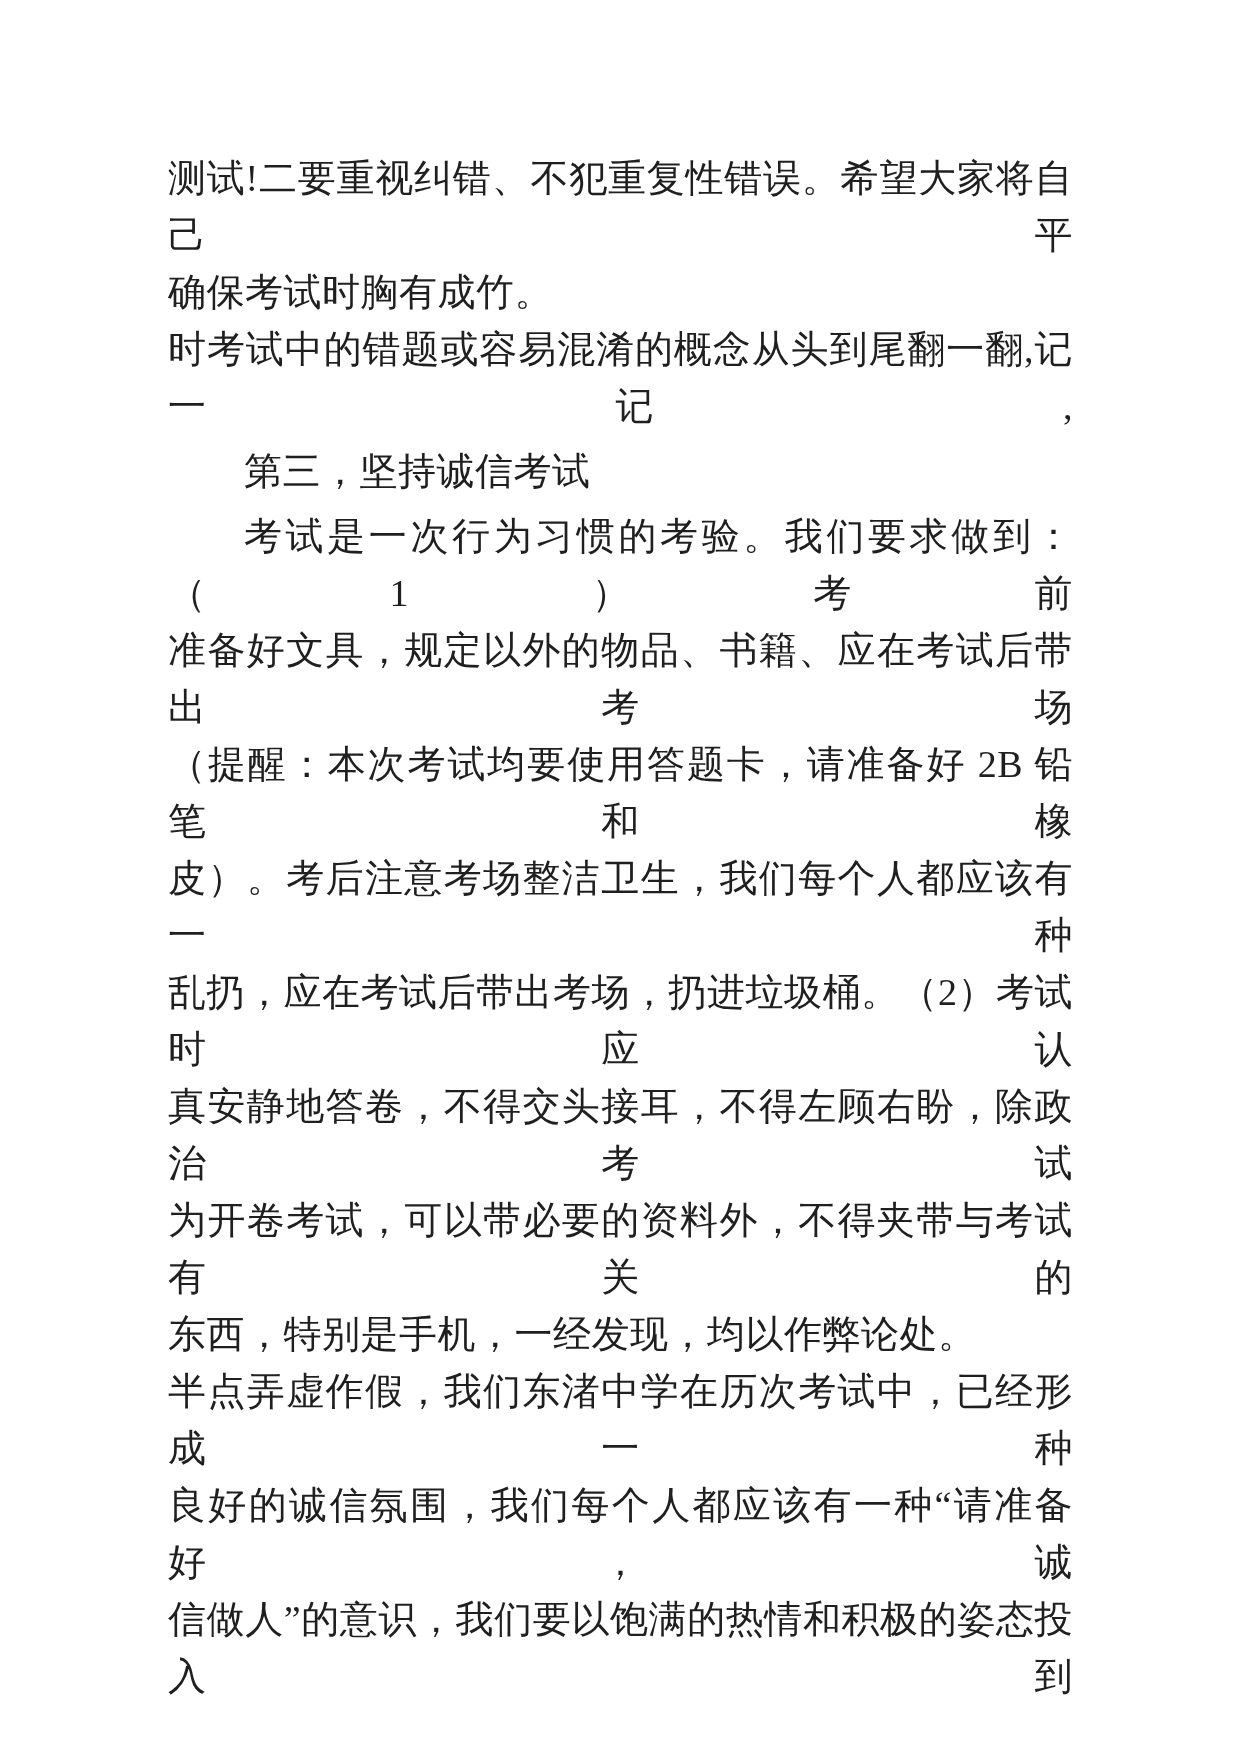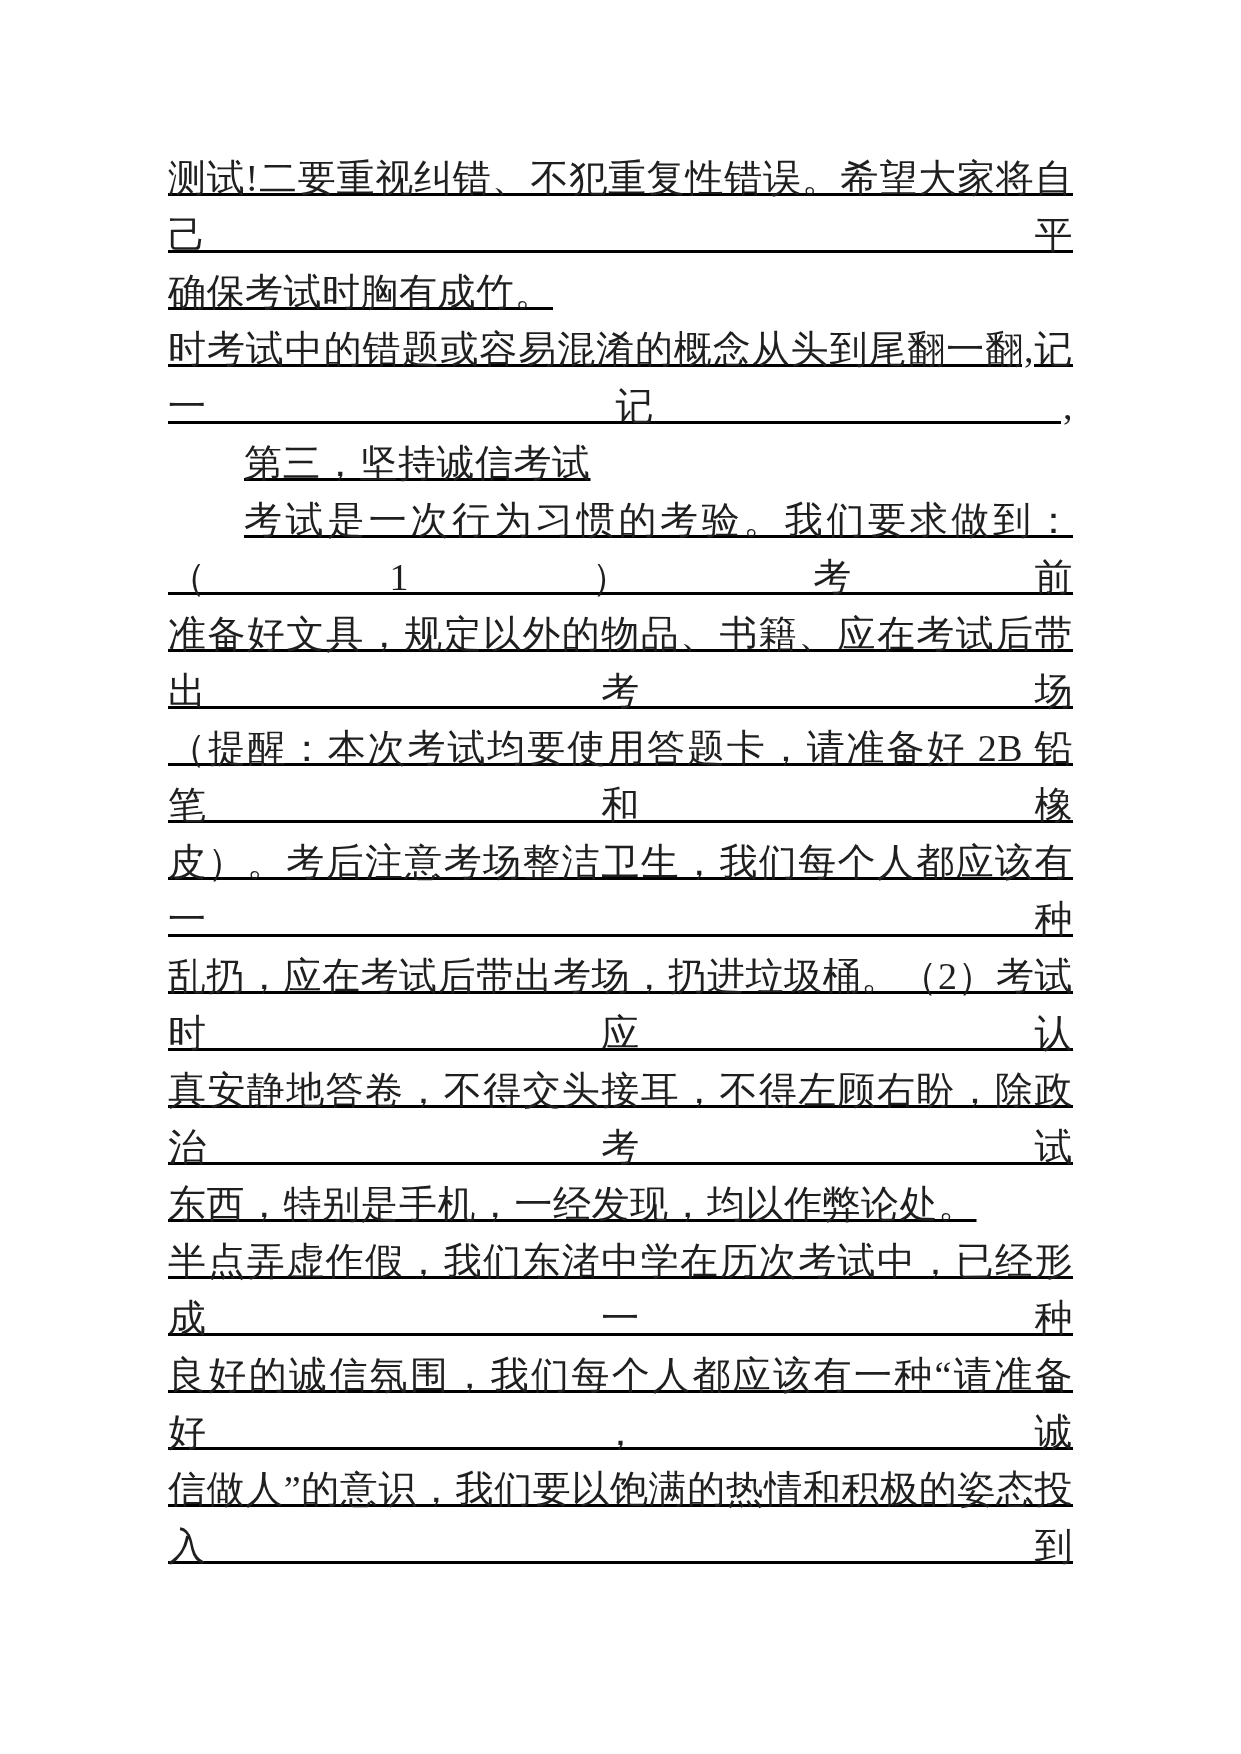--- a/index.html
+++ b/index.html
@@ -9,55 +9,56 @@
   }
   .page {
     position: relative;
     width: 1241px;
     height: 1754px;
     background: #ffffff;
     box-sizing: border-box;
     padding: 150px 168px 0 168px;
     overflow: hidden;
     font-family: "Liberation Serif", "DejaVu Serif", serif;
-    text-decoration: underline;
   }
   .text-block {
     width: 100%;
   }
   .line {
     font-size: 38px;
     line-height: 57px;
     font-weight: 400;
     color: #1f1f1f;
     letter-spacing: 0.5px;
     white-space: normal;
   }
   .line.justify {
     text-align: justify;
     text-align-last: justify;
     text-justify: inter-character;
   }
   .line.indent {
     text-indent: 2em;
+    margin-top: 8px;
   }
 </style>
 </head>
 <body>
 
 <div class="page">
   <div class="text-block">
       <div class="line justify">测试!二要重视纠错、不犯重复性错误。希望大家将自己平</div>
       <div class="line">确保考试时胸有成竹。</div>
       <div class="line justify">时考试中的错题或容易混淆的概念从头到尾翻一翻,记一记,</div>
       <div class="line indent">第三，坚持诚信考试</div>
       <div class="line indent justify">考试是一次行为习惯的考验。我们要求做到：（1）考前</div>
       <div class="line justify">准备好文具，规定以外的物品、书籍、应在考试后带出考场</div>
       <div class="line justify">（提醒：本次考试均要使用答题卡，请准备好 2B 铅笔和橡</div>
       <div class="line justify">皮）。考后注意考场整洁卫生，我们每个人都应该有一种</div>
       <div class="line justify">乱扔，应在考试后带出考场，扔进垃圾桶。（2）考试时应认</div>
       <div class="line justify">真安静地答卷，不得交头接耳，不得左顾右盼，除政治考试</div>
+      <div class="line justify">为开卷考试，可以带必要的资料外，不得夹带与考试有关的</div>
       <div class="line">东西，特别是手机，一经发现，均以作弊论处。</div>
       <div class="line justify">半点弄虚作假，我们东渚中学在历次考试中，已经形成一种</div>
       <div class="line justify">良好的诚信氛围，我们每个人都应该有一种“请准备好，诚</div>
       <div class="line justify">信做人”的意识，我们要以饱满的热情和积极的姿态投入到</div>
     </div>
 </div>
 
 </body></html>

